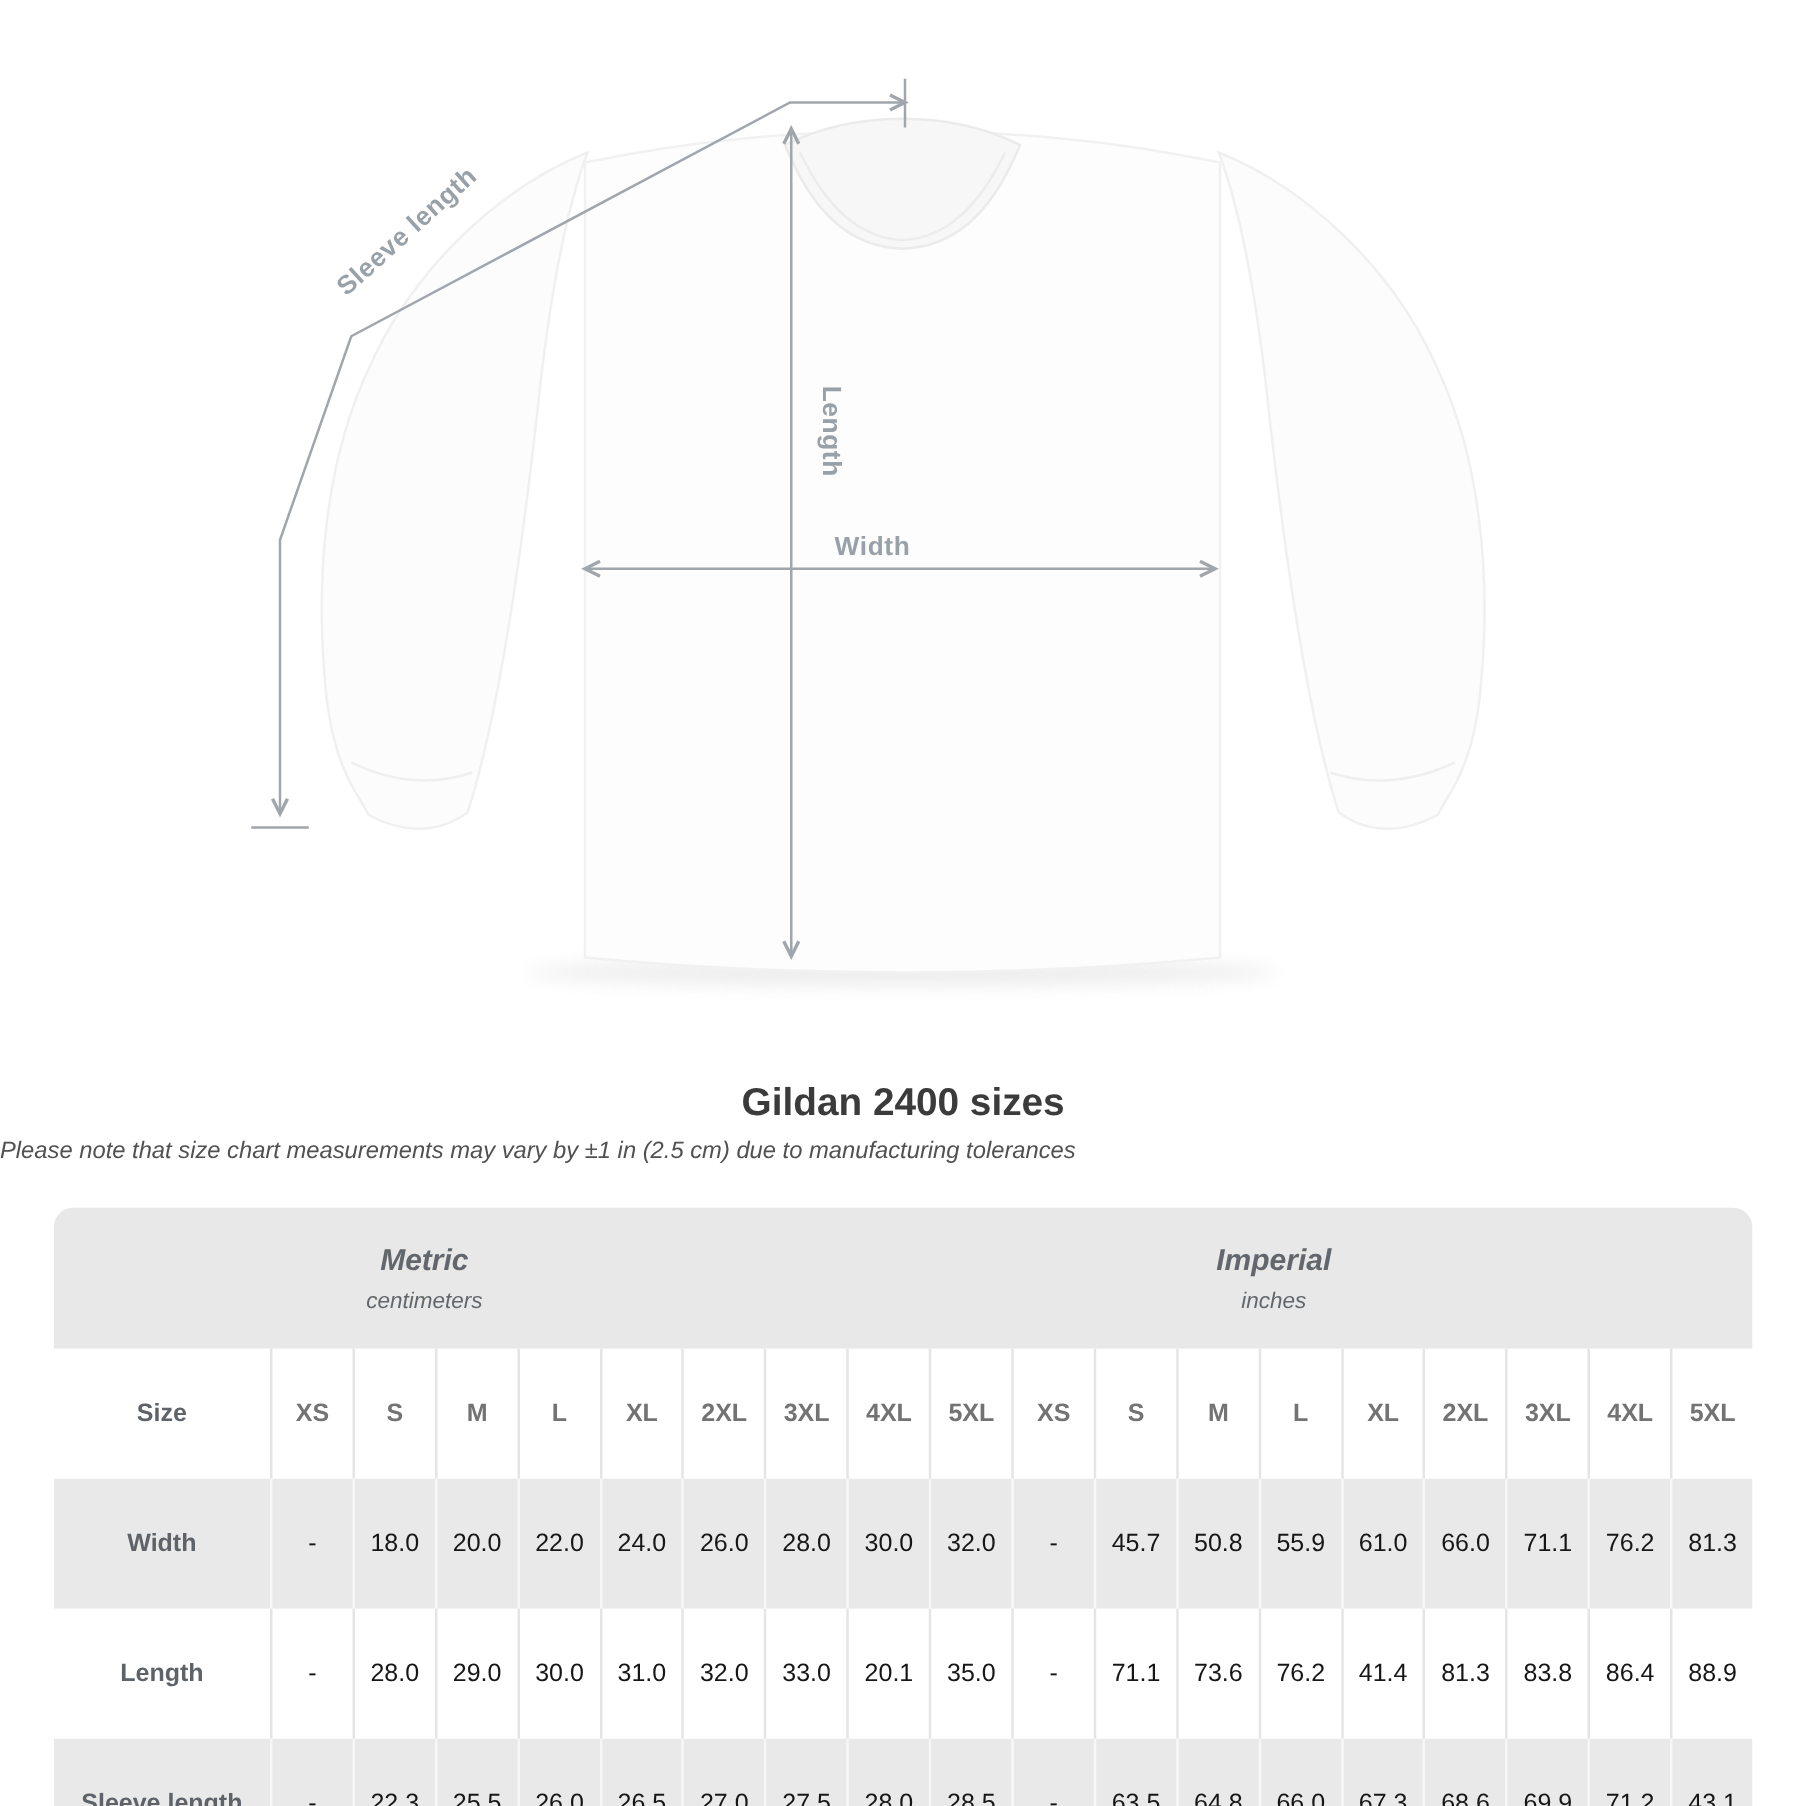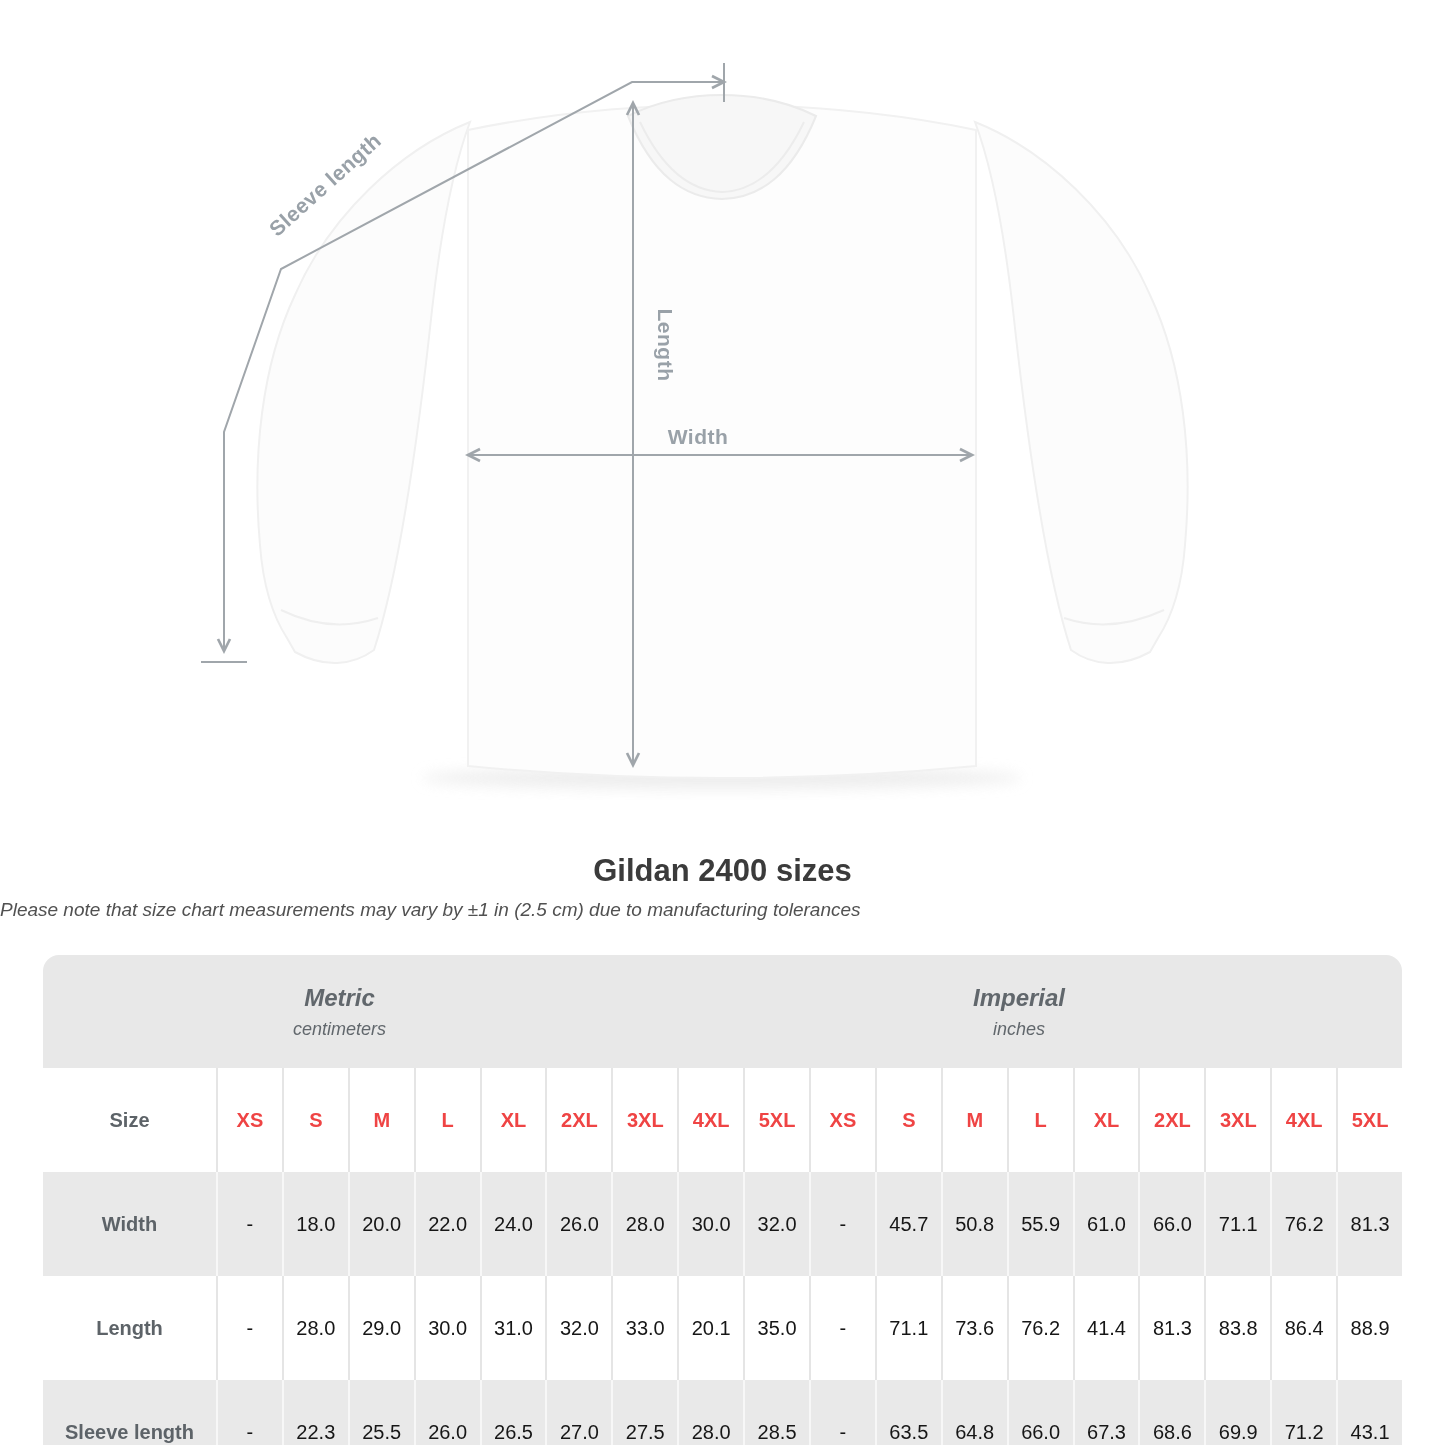--- a/index.html
+++ b/index.html
@@ -4,36 +4,36 @@
 <style>
   *{box-sizing:border-box;margin:0;padding:0}
   html,body{width:1445px;height:1445px;background:#ffffff;overflow:hidden;
     font-family:"Liberation Sans",sans-serif;}
   
   .shirt-area{position:relative;width:1445px;height:820px}
   .shirt-area svg{display:block}
   .meas-label{font-family:"Liberation Sans",sans-serif;font-weight:bold;font-size:21px;
     fill:#99a1a8;letter-spacing:.5px}
   
-  .page-title{margin-top:33px;text-align:center;font-size:31px;font-weight:bold;color:#3b3b3b}
+  .page-title{margin-top:44px;text-align:center;font-size:31px;font-weight:bold;color:#3b3b3b}
   .page-subtitle{margin-top:10px;text-align:left;font-size:19px;font-style:italic;color:#515151}
   
   .size-table{width:1359px;margin:34px 0 0 43px;border-radius:16px;overflow:hidden;background:#fff}
   .band{display:flex;background:#e8e8e8;height:113px}
   .band-half{display:flex;flex-direction:column;align-items:center;justify-content:center;gap:7px}
   .band-imperial{width:766px}
   .band-metric{flex:1}
   .band-title{font-size:24px;font-weight:bold;font-style:italic;color:#61676c}
   .band-sub{font-size:18px;font-style:italic;color:#61676c}
   .trow{display:grid;grid-template-columns:173px repeat(18,1fr);height:104px}
   .row-white{background:#ffffff}
   .row-gray{background:#e9e9e9}
   .tcell{display:flex;align-items:center;justify-content:center;font-size:20px;min-width:0}
   .label-cell{font-weight:bold;color:#5d6368;font-size:20px}
-  .head-cell{font-weight:bold;color:#ef4444}
+  .head-cell{font-weight:bold;color:#737373}
   .data-cell{color:#161616}
   .row-white .tcell + .tcell{border-left:2px solid #e5e5e5}
   .row-gray  .tcell + .tcell{border-left:2px solid #f7f7f7}
 </style>
 </head>
 <body>
 
 <div class="shirt-area">
   <svg width="1445" height="820" viewBox="0 0 1445 820">
     <defs>

